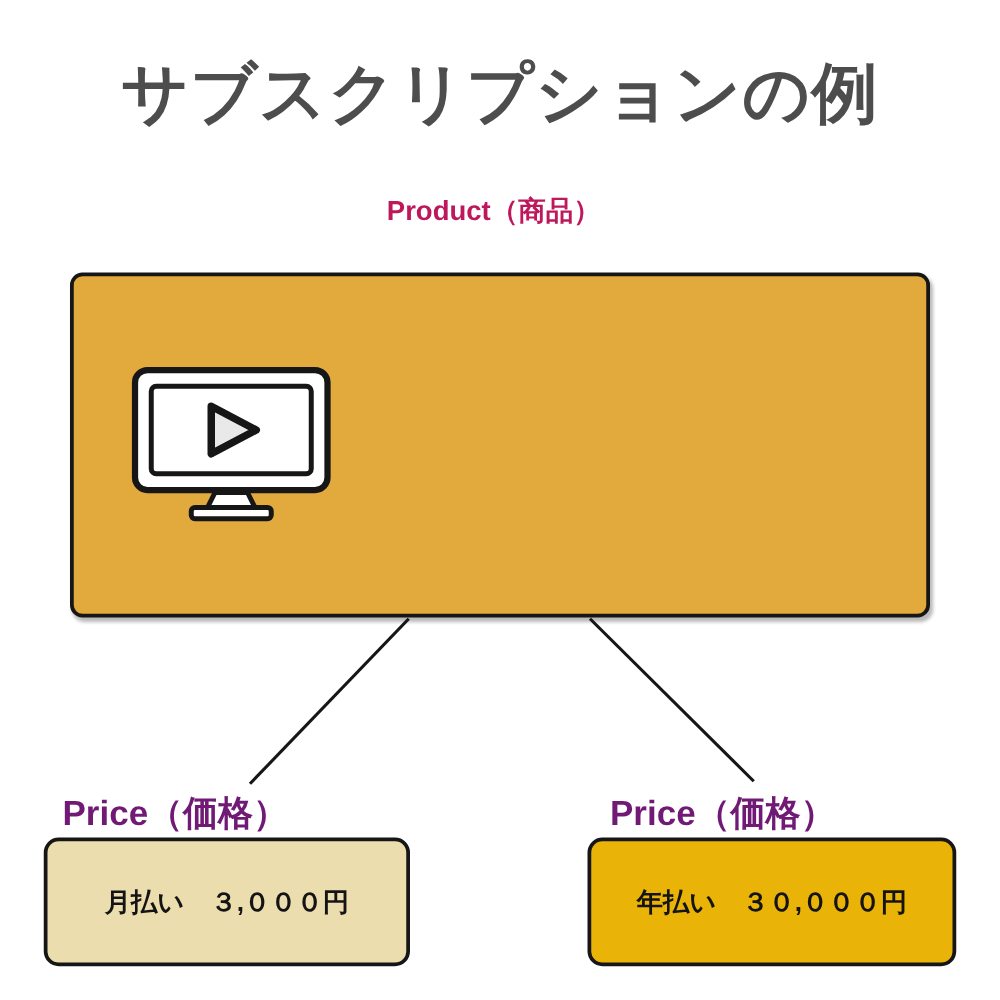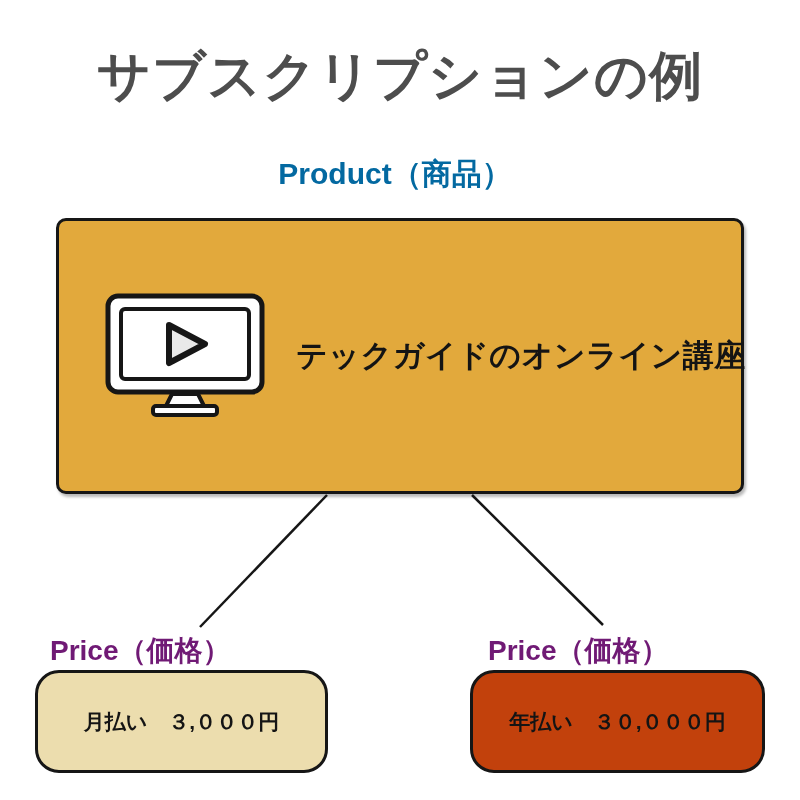--- a/index.html
+++ b/index.html
@@ -8,21 +8,21 @@
     font-family:"Liberation Sans","DejaVu Sans",sans-serif;
     overflow:hidden;
   }
   .title{
     position:absolute;top:47px;left:0;width:800px;
     text-align:center;font-size:53px;font-weight:700;
     color:#4D4D4D;line-height:1.1;letter-spacing:1px;margin:0;
   }
   .product-label{
     position:absolute;top:156px;left:0;width:790px;
-    text-align:center;font-size:30px;font-weight:700;color:#0369a1;
+    text-align:center;font-size:22px;font-weight:700;color:#be185d;
     line-height:1.2;
   }
   .product-box{
     position:absolute;left:56px;top:218px;width:688px;height:276px;
     background:#E2A93C;border:3px solid #161616;border-radius:10px;
     box-sizing:border-box;display:flex;align-items:center;
     box-shadow:2px 3px 3px rgba(0,0,0,0.28);
   }
   .monitor-icon{flex:none;margin-left:46px;width:160px;height:126px;display:block;}
   .product-name{
@@ -31,21 +31,21 @@
   }
   .connectors{position:absolute;left:0;top:0;width:800px;height:800px;pointer-events:none;}
   .price-label{
     position:absolute;top:636px;font-size:28px;font-weight:700;
     color:#701a75;line-height:1.1;white-space:nowrap;
   }
   .price-label.left{left:50px;}
   .price-label.right{left:488px;}
   .price-box{
     position:absolute;top:670px;height:103px;
-    background:#ECDDAE;border:3px solid #161616;border-radius:24px;
+    background:#ECDDAE;border:3px solid #161616;border-radius:12px;
     box-sizing:border-box;display:flex;align-items:center;justify-content:center;
   }
   .price-box.left{left:35px;width:293px;}
   .price-box.right{left:470px;width:295px;}
   .price-value{font-size:21px;font-weight:700;color:#141414;white-space:nowrap;}
 </style>
 </head>
 <body>
 
 <div>
@@ -55,31 +55,30 @@
   <div class="product-label">Product（商品）</div>
 
   <div class="product-box" style="background: rgb(226, 169, 60);">
     <svg class="monitor-icon" viewBox="0 0 160 126" xmlns="http://www.w3.org/2000/svg">
       <rect x="3" y="3" width="154" height="96" rx="10" fill="#ffffff" stroke="#161616" stroke-width="5"></rect>
       <rect x="16" y="16" width="128" height="70" rx="4" fill="#ffffff" stroke="#161616" stroke-width="4"></rect>
       <polygon points="64,32 100,51 64,70" fill="#E9E9E9" stroke="#161616" stroke-width="6" stroke-linejoin="round"></polygon>
       <polygon points="67,101 93,101 99,113 61,113" fill="#ffffff" stroke="#161616" stroke-width="4" stroke-linejoin="round"></polygon>
       <rect x="48" y="113" width="64" height="9" rx="3" fill="#ffffff" stroke="#161616" stroke-width="4"></rect>
     </svg>
-    <span class="product-name">テックガイドのオンライン講座</span>
   </div>
 
   <svg class="connectors" viewBox="0 0 800 800" xmlns="http://www.w3.org/2000/svg">
     <line x1="327" y1="495" x2="200" y2="627" stroke="#161616" stroke-width="2.5"></line>
     <line x1="472" y1="495" x2="603" y2="625" stroke="#161616" stroke-width="2.5"></line>
   </svg>
 
   <div class="price-label left">Price（価格）</div>
   <div class="price-box left" style="background: rgb(236, 221, 174);">
     <span class="price-value">月払い　３,０００円</span>
   </div>
 
   <div class="price-label right">Price（価格）</div>
-  <div class="price-box right" style="background: #c2410c;">
+  <div class="price-box right" style="background: #eab308;">
     <span class="price-value">年払い　３０,０００円</span>
   </div>
 
 </div>
 
 </body></html>

